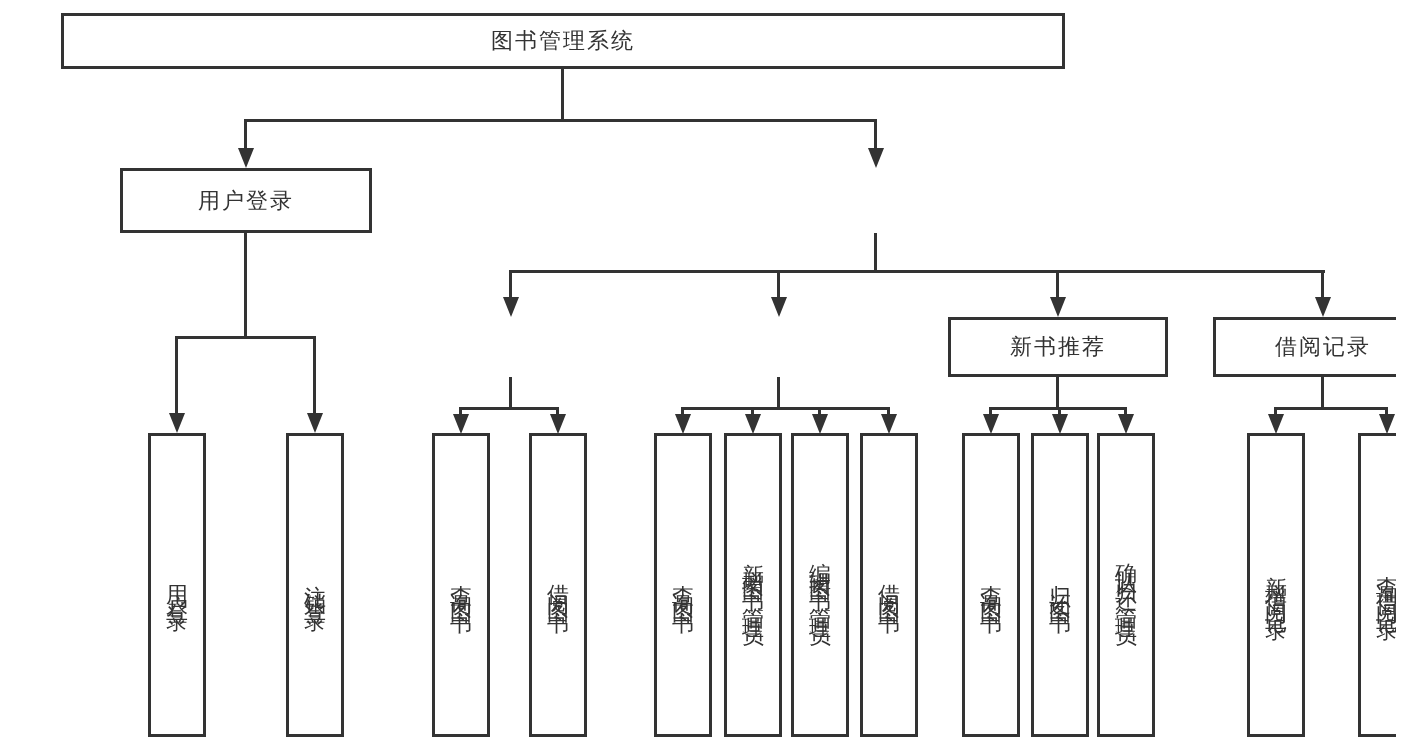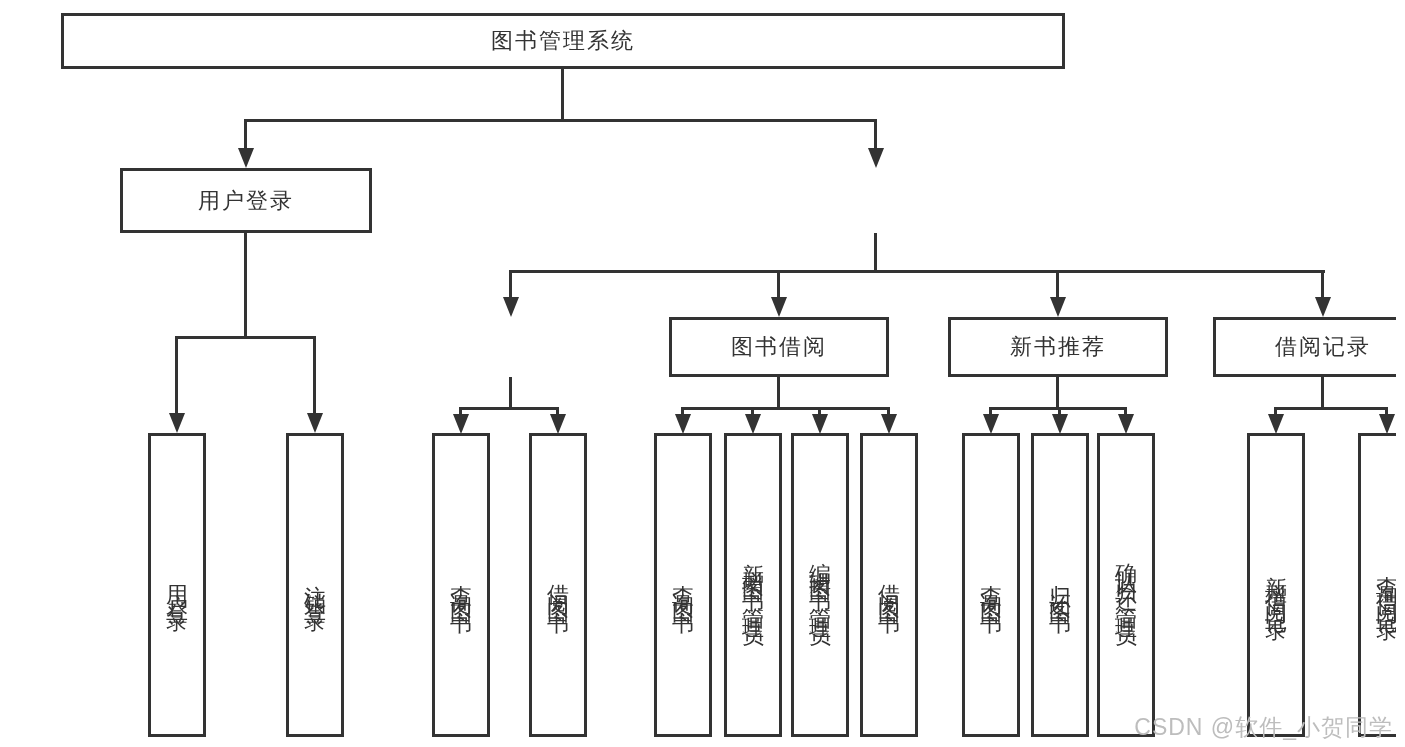--- a/index.html
+++ b/index.html
@@ -85,21 +85,20 @@
   <div class="hline" style="left:469px; top:270px; width:816px;"></div>
   <div class="vline" style="left:469px; top:270px; height:28px;"></div>
   <div class="arrow" style="left:463px; top:297px;"></div>
   <div class="vline" style="left:737px; top:270px; height:28px;"></div>
   <div class="arrow" style="left:731px; top:297px;"></div>
   <div class="vline" style="left:1016px; top:270px; height:28px;"></div>
   <div class="arrow" style="left:1010px; top:297px;"></div>
   <div class="vline" style="left:1281px; top:270px; height:28px;"></div>
   <div class="arrow" style="left:1275px; top:297px;"></div>
 
-  <div class="box" style="left:629px; top:317px; width:220px; height:60px;">图书借阅</div>
   <div class="box" style="left:908px; top:317px; width:220px; height:60px;">新书推荐</div>
   <div class="box" style="left:1173px; top:317px; width:220px; height:60px;">借阅记录</div>
 
   <div class="vline" style="left:469px; top:377px; height:32px;"></div>
   <div class="hline" style="left:419px; top:407px; width:100px;"></div>
   <div class="vline" style="left:419px; top:407px; height:12px;"></div>
   <div class="arrow" style="left:413px; top:414px;"></div>
   <div class="vline" style="left:516px; top:407px; height:12px;"></div>
   <div class="arrow" style="left:510px; top:414px;"></div>
 
@@ -141,15 +140,14 @@
   <div class="box vbox" style="left:751px; top:433px; width:58px; height:304px;">编辑图书（管理员）</div>
   <div class="box vbox" style="left:820px; top:433px; width:58px; height:304px;">借阅图书</div>
 
   <div class="box vbox" style="left:922px; top:433px; width:58px; height:304px;">查询图书</div>
   <div class="box vbox" style="left:991px; top:433px; width:58px; height:304px;">归还图书</div>
   <div class="box vbox" style="left:1057px; top:433px; width:58px; height:304px;">确认归还（管理员）</div>
 
   <div class="box vbox" style="left:1207px; top:433px; width:58px; height:304px;">新增借阅记录</div>
   <div class="box vbox" style="left:1318px; top:433px; width:58px; height:304px;">查询借阅记录</div>
 
-  <div class="watermark">CSDN @软件_小贺同学</div>
 
 </div>
 
 </body></html>

